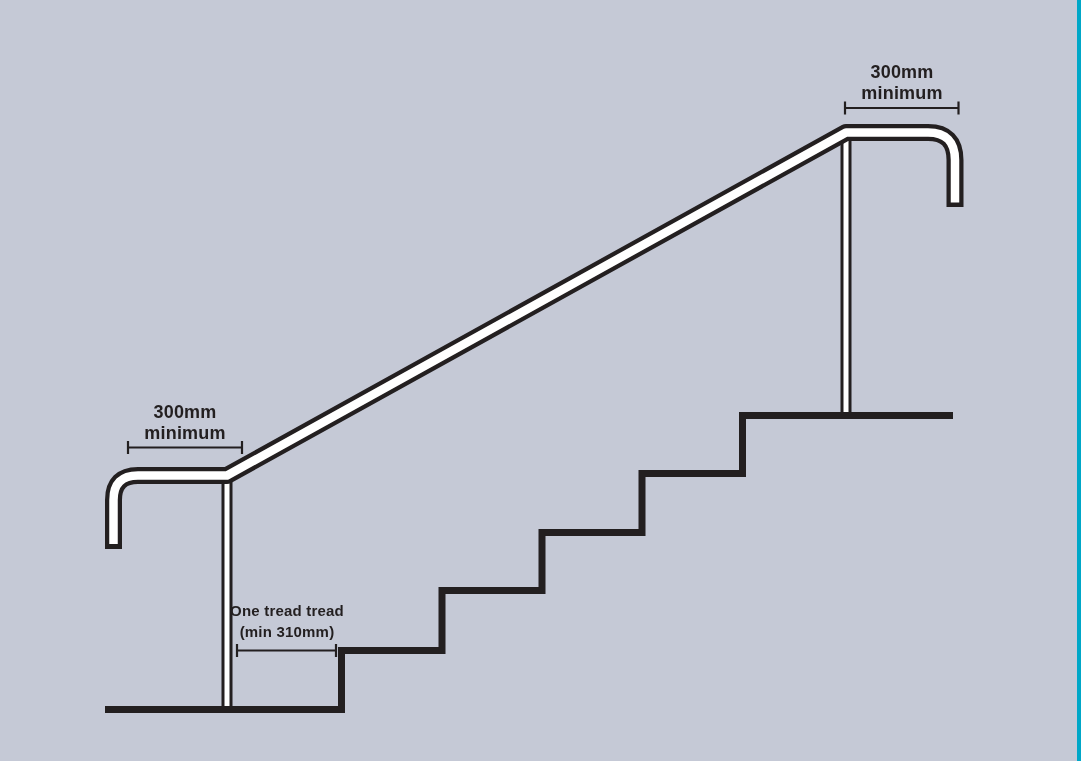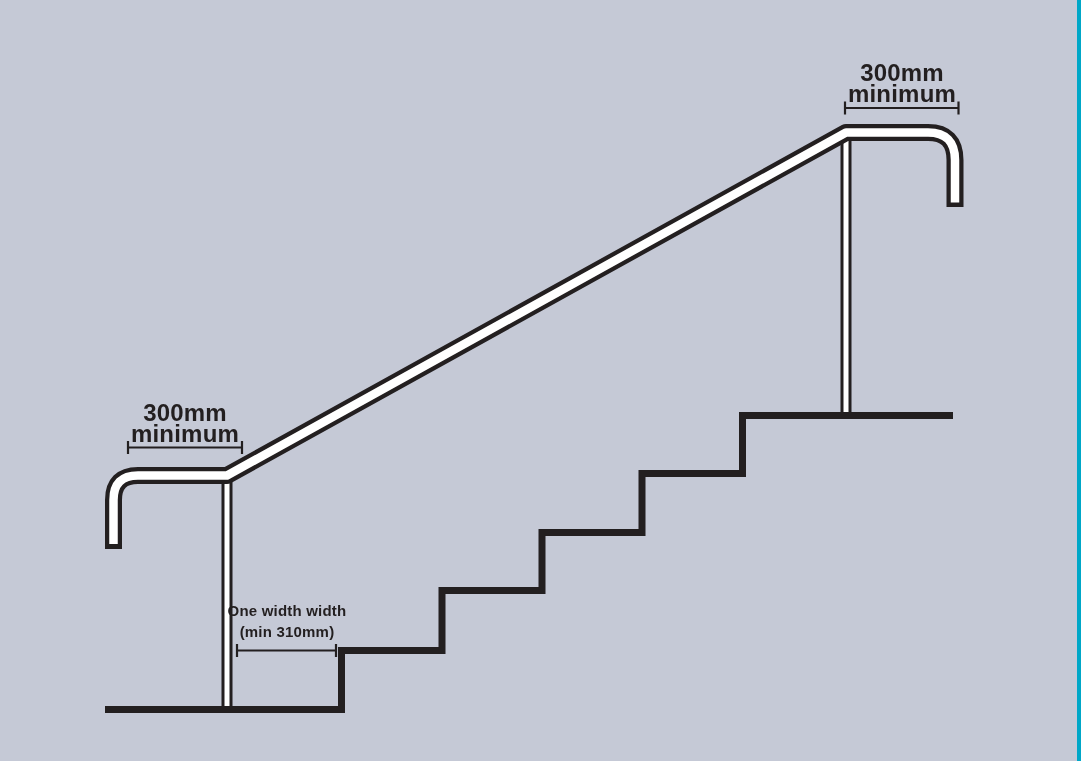--- a/index.html
+++ b/index.html
@@ -21,21 +21,21 @@
   }
   .stroke-line { stroke: var(--color-line, #231f20); fill: none; }
   .stroke-rail-fill { stroke: var(--color-rail_fill, #ffffff); fill: none; }
   .dim { stroke: var(--color-line, #231f20); stroke-width: 2.2; fill: none; }
   .label {
     position: absolute;
     width: 140px;
     text-align: center;
     color: var(--color-line, #231f20);
     font-weight: bold;
-    font-size: 24px;
+    font-size: 18px;
     line-height: 21px;
     letter-spacing: 0.2px;
     white-space: nowrap;
   }
   .label.small {
     font-size: 15px;
     line-height: 21px;
   }
   .accent-border {
     position: absolute;
@@ -84,18 +84,18 @@
     <div>300mm</div>
     <div>minimum</div>
   </div>
 
   <div class="label" style="left:115px; top:402px;">
     <div>300mm</div>
     <div>minimum</div>
   </div>
 
   <div class="label small" style="left:217px; top:600px;">
-    <div>One width width</div>
+    <div>One tread tread</div>
     <div>(min 310mm)</div>
   </div>
 
   <div class="accent-border"></div>
 </div>
 
 </body></html>

